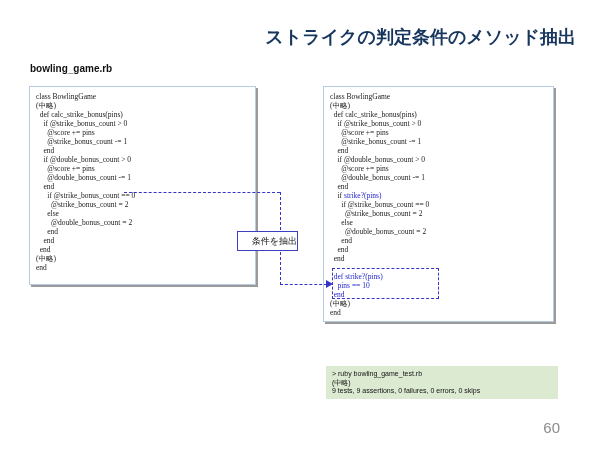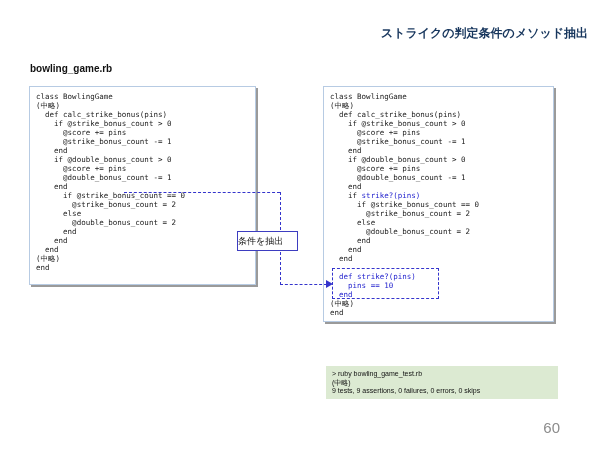--- a/index.html
+++ b/index.html
@@ -1,50 +1,50 @@
 <!DOCTYPE html>
 <html><head>
 <meta charset="utf-8">
 <style>
   html,body{margin:0;padding:0;background:#fff;}
   .slide{position:relative;width:600px;height:450px;background:#ffffff;overflow:hidden;
          font-family:"Liberation Sans","DejaVu Sans",sans-serif;}
 
   .title{position:absolute;left:36px;top:12px;font-size:26px;color:#111;
          letter-spacing:1px;font-weight:500;white-space:nowrap;}
-  .subtitle{position:absolute;right:12px;top:25px;font-size:12px;font-weight:bold;
+  .subtitle{position:absolute;right:24px;top:25px;font-size:18px;font-weight:bold;
             color:#17365d;white-space:nowrap;font-family:Liberation Mono, monospace;}
   .file-label{position:absolute;left:30px;top:63px;font-size:10px;font-weight:bold;color:#111;}
 
   .code-box{position:absolute;background:#fff;border:1px solid #b7cbe3;
             box-shadow:2px 2px 0 #9a9a9a;
             font-family:"DejaVu Sans Mono","Liberation Mono",monospace;
             font-size:7.5px;line-height:9px;color:#1a1a1a;
             padding:5px 3px 0 6px;overflow:hidden;box-sizing:border-box;}
-  .code-box .code-line{white-space:pre;height:9px;}
+  .code-box .code-line{white-space:pre;height:9px;font-family:Liberation Serif, serif;}
   .code-box .blue{color:#1c1ccc;}
   .code-box .boxed{border:1px dashed #3c3cd2;padding:0 3px 0 1px;}
 
   .box-before{left:29px;top:86px;width:227px;height:199px;}
   .box-after{left:323px;top:86px;width:231px;height:236px;}
 
   .extract-rect{position:absolute;left:332px;top:268px;width:105px;height:29px;
                 border:1px dashed #3434cc;z-index:4;}
 
   .conn{position:absolute;z-index:3;}
   .conn-h1{left:124px;top:192px;width:156px;border-top:1px dashed #3434cc;}
   .conn-v1{left:280px;top:192px;height:93px;border-left:1px dashed #3434cc;}
   .conn-h2{left:280px;top:284px;width:47px;border-top:1px dashed #3434cc;}
   .arrow-head{position:absolute;left:326px;top:280px;width:0;height:0;z-index:4;
               border-left:7px solid #3434cc;border-top:4px solid transparent;
               border-bottom:4px solid transparent;}
 
   .annotation{position:absolute;left:237px;top:231px;width:59px;height:18px;
               background:#fff;border:1px solid #3d3dc0;z-index:5;
-              display:flex;align-items:center;justify-content:flex-start;
+              display:flex;align-items:center;justify-content:flex-end;
               font-size:9px;color:#111;white-space:nowrap;}
 
   .terminal{position:absolute;left:326px;top:366px;width:232px;height:33px;
             background:#dcead2;box-sizing:border-box;padding:4px 6px 0 6px;
             font-size:7px;line-height:8.5px;color:#111;}
   .terminal div{white-space:pre;}
 
   .page-number{position:absolute;right:40px;top:419px;font-size:15px;color:#8c8c8c;}
 </style>
 </head>

